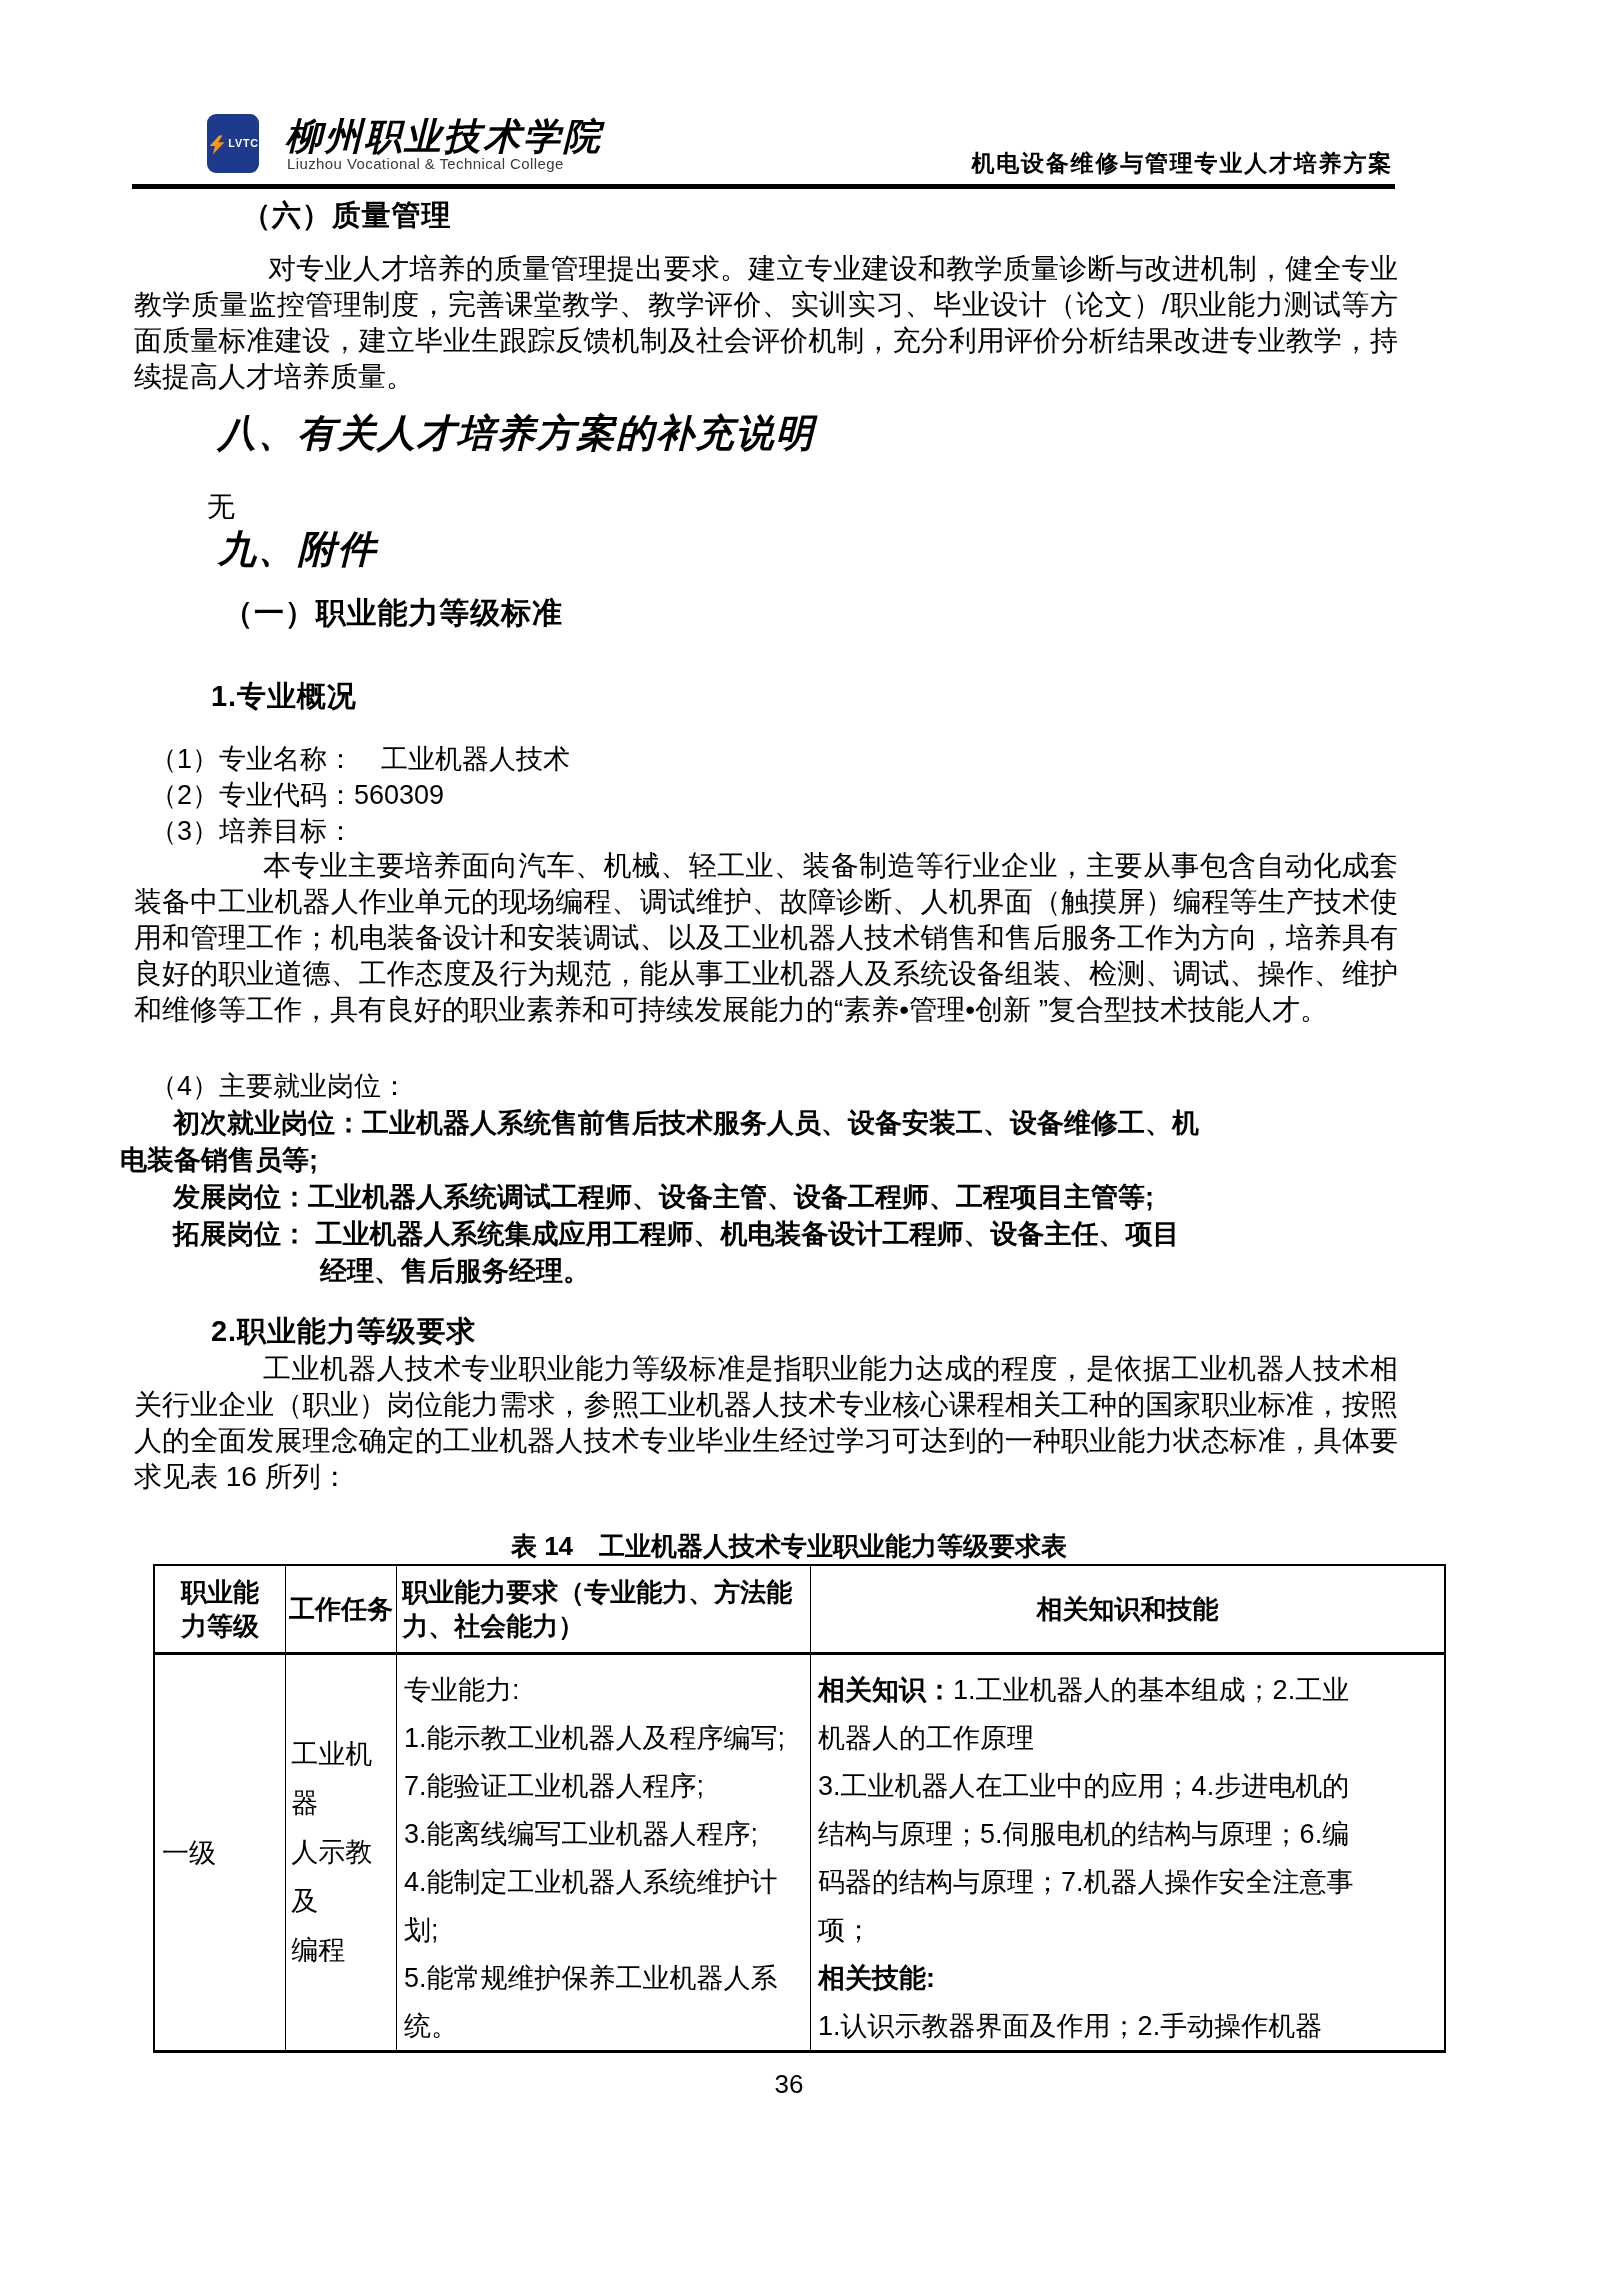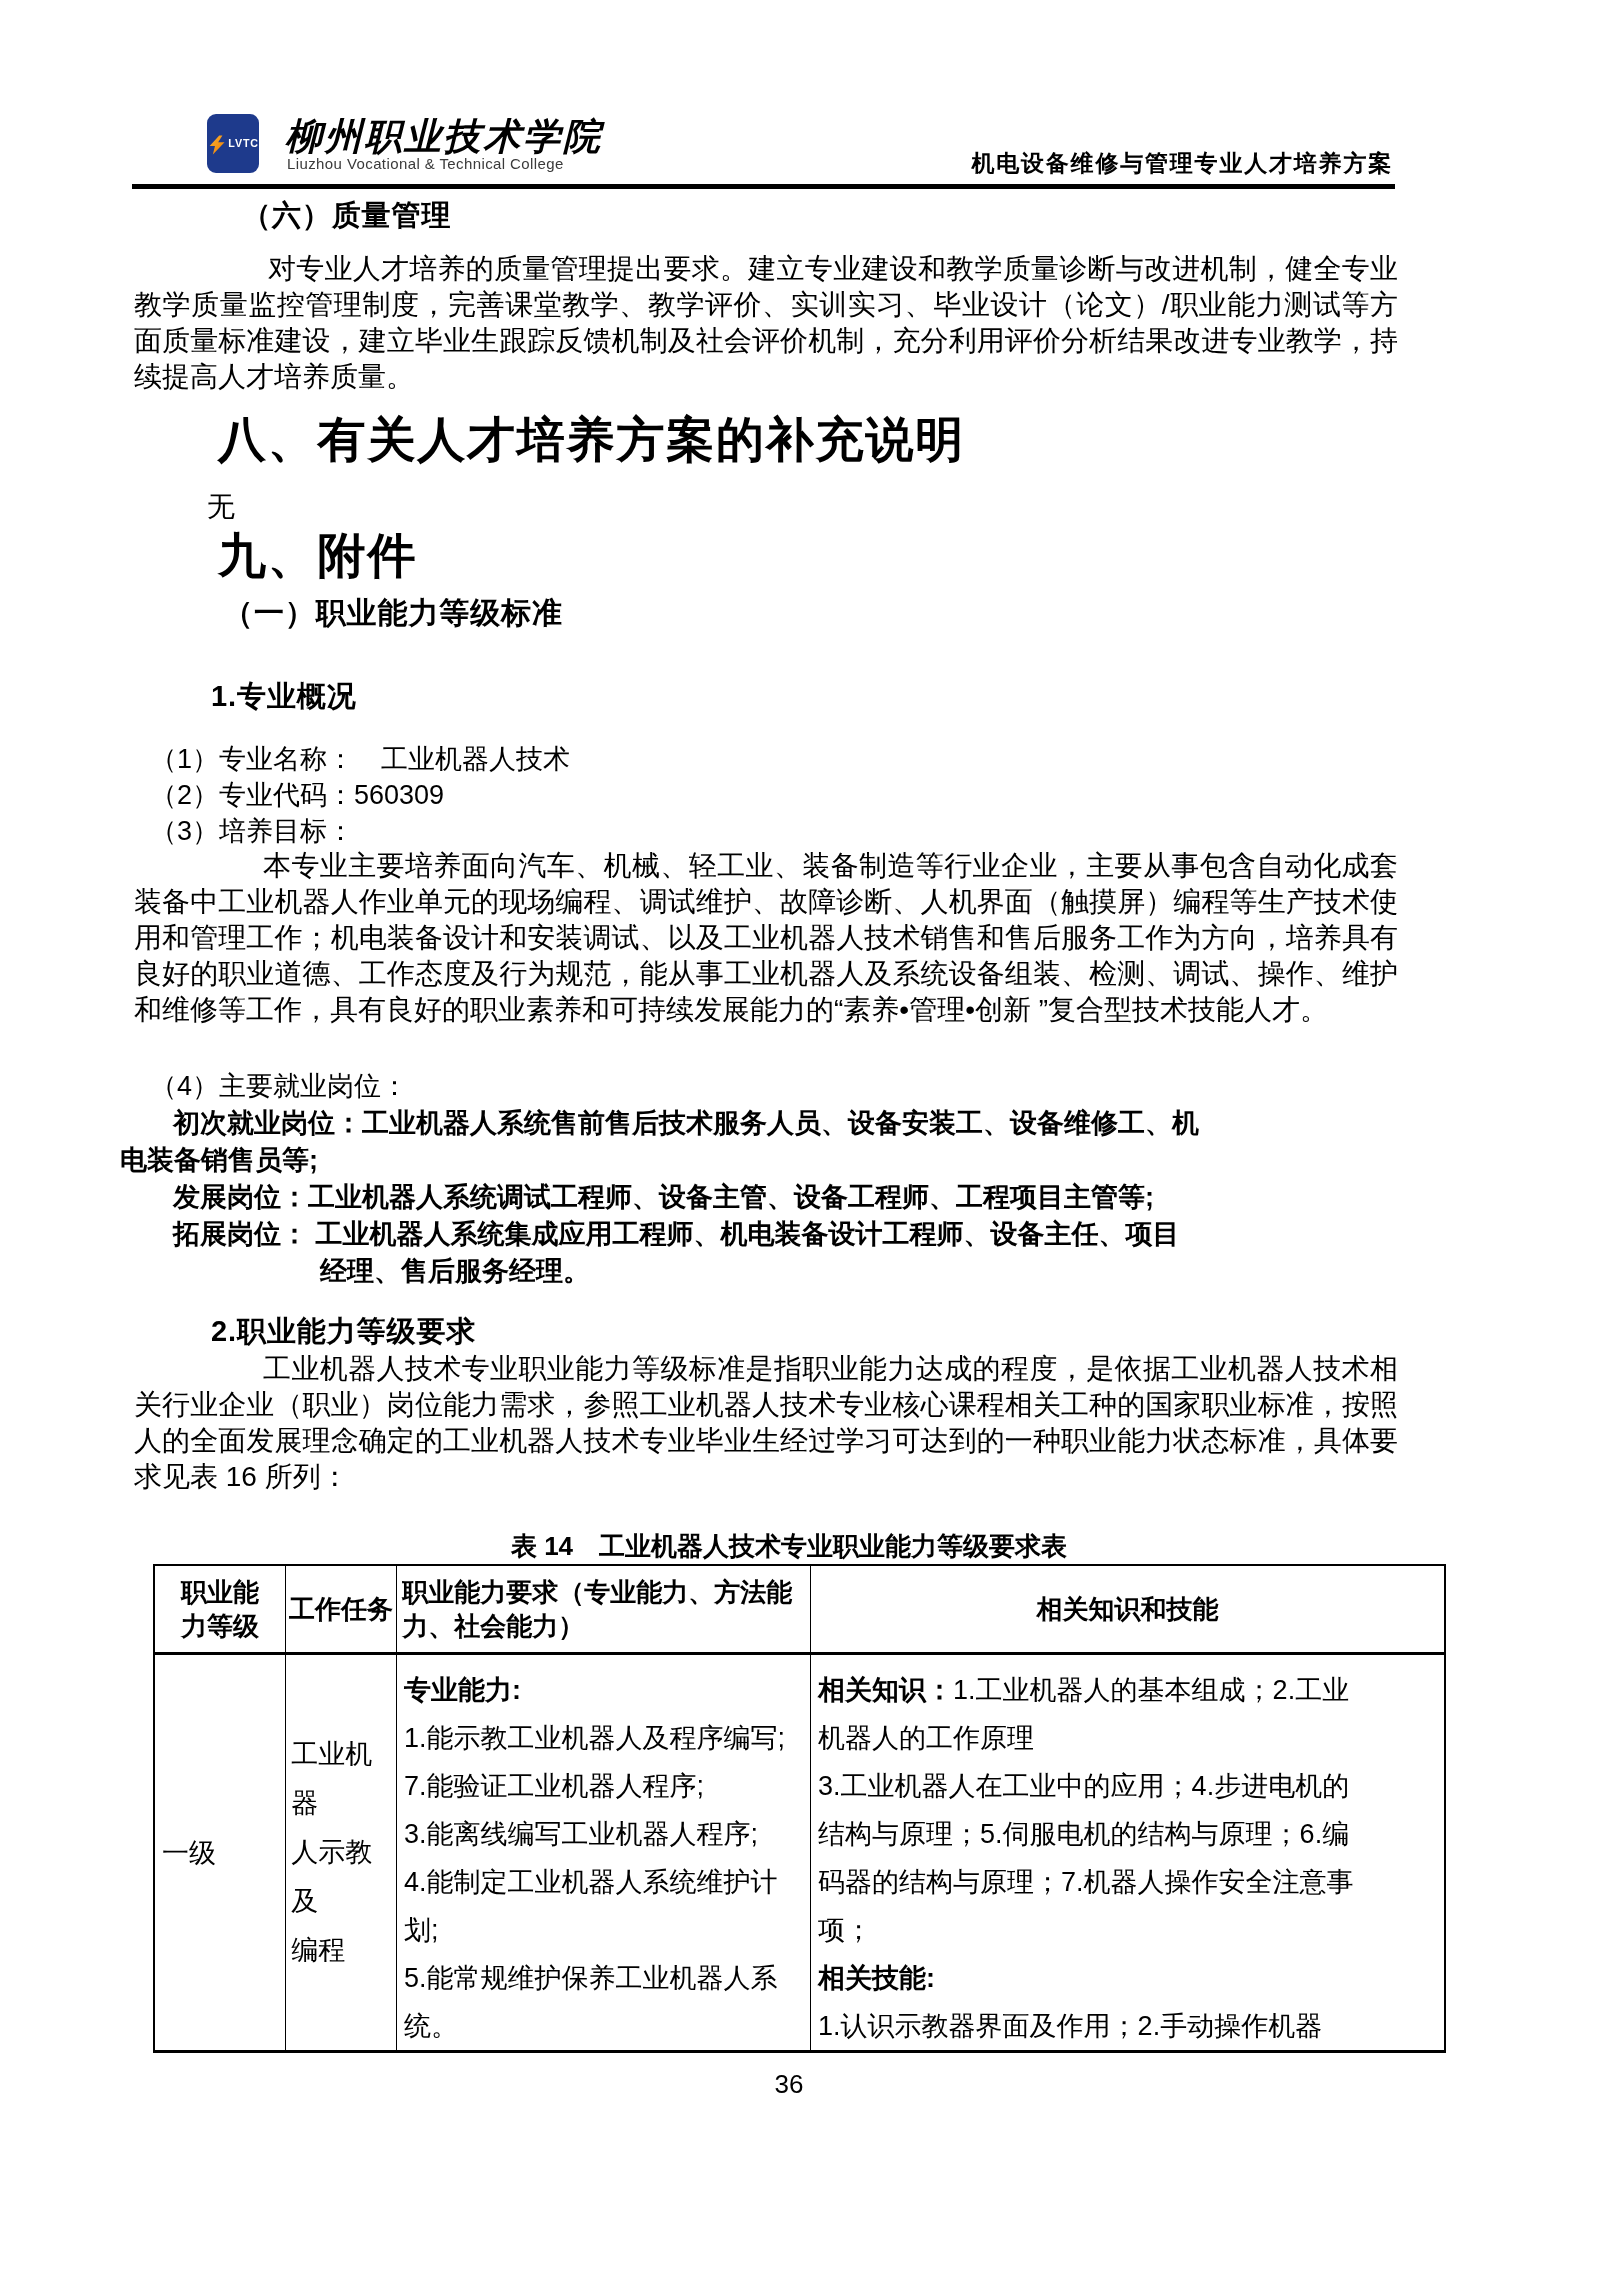--- a/index.html
+++ b/index.html
@@ -7,21 +7,21 @@
     position:relative;
     width:1622px;height:2293px;
     background:#ffffff;
     font-family:"Liberation Sans", sans-serif;
     color:#000;
     overflow:hidden;
   }
   .abs{position:absolute;}
   .pre{white-space:pre-line;}
   .para{font-size:28px;line-height:36px;text-align:justify;}
-  .h-big{font-size:48px;font-weight:bold;letter-spacing:1.8px;}
+  .h-big{font-size:38px;font-weight:bold;letter-spacing:1.8px;font-style:italic;}
   .h-med{font-size:30px;font-weight:bold;letter-spacing:0.9px;}
   .h-sub{font-size:29px;font-weight:bold;letter-spacing:0.9px;}
   
   #logo-badge{
     left:207px;top:114px;width:52px;height:59px;
     background:#1e3a8c;border-radius:9px;
     display:flex;flex-direction:row;align-items:center;justify-content:flex-end;
   }
   #logo-badge .abbr{color:#fff;font-size:10.7px;font-weight:bold;letter-spacing:0.9px;line-height:14.3px;}
   #cn-name{left:285px;top:112px;font-size:37px;font-weight:bold;font-style:italic;letter-spacing:2.7px;}
@@ -110,21 +110,21 @@
     <div class="cell th center">工作任务</div>
     <div class="cell th left pre">职业能力要求（专业能力、方法能
 力、社会能力）</div>
     <div class="cell th center">相关知识和技能</div>
 
     <div class="cell td td-level first">一级</div>
     <div class="cell td td-task pre">工业机器
 人示教及
 编程</div>
     <div class="cell td td-lines">
-        <div class="line"><span style="font-weight: bold; text-align: right;">专业能力:</span></div>
+        <div class="line"><span style="font-weight: normal; text-align: right;">专业能力:</span></div>
         <div class="line"><span>1.能示教工业机器人及程序编写;</span></div>
         <div class="line"><span>7.能验证工业机器人程序;</span></div>
         <div class="line"><span>3.能离线编写工业机器人程序;</span></div>
         <div class="line"><span>4.能制定工业机器人系统维护计</span></div>
         <div class="line"><span>划;</span></div>
         <div class="line"><span>5.能常规维护保养工业机器人系</span></div>
         <div class="line"><span>统。</span></div>
       </div>
     <div class="cell td td-lines">
         <div class="line"><span style="font-weight: bold;">相关知识：</span><span>1.工业机器人的基本组成；2.工业</span></div>

